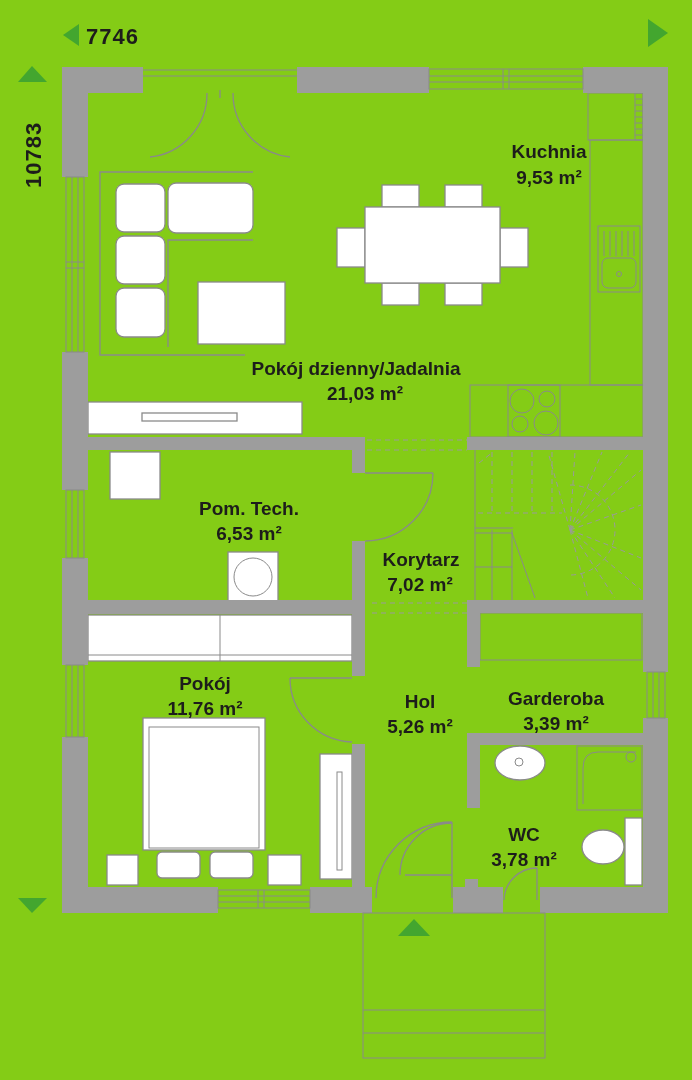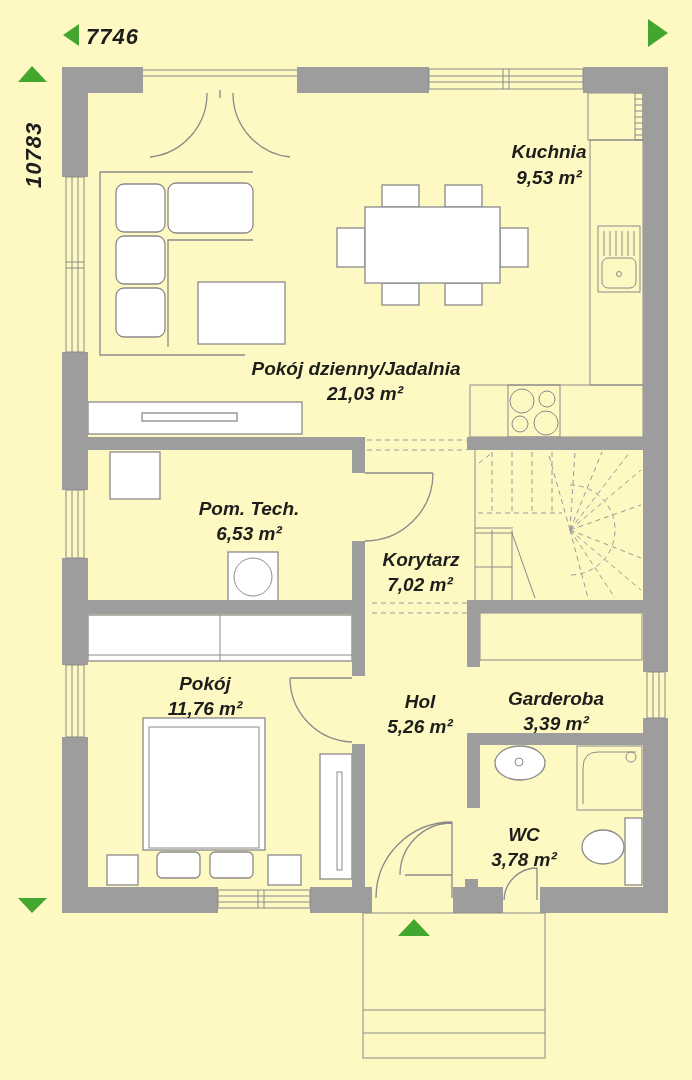--- a/index.html
+++ b/index.html
@@ -1,17 +1,17 @@
 <!DOCTYPE html>
 <html style="--wall: #9d9d9d; --green: #43a62f; --line: #8a8a8a; --text: #1d1d1b;"><head>
 <meta charset="utf-8">
 <style>
   html,body{margin:0;padding:0;background:#fff;}
-  .page{position:relative;width:692px;height:1080px;background:#fef9c3;overflow:hidden;
-        font-family:"Liberation Sans", sans-serif;font-style:italic;}
+  .page{position:relative;width:692px;height:1080px;background:#84cc16;overflow:hidden;
+        font-family:"Liberation Sans", sans-serif;}
   svg{display:block;}
   .wall{fill:var(--wall,#9d9d9d);stroke:none;}
   .ln{stroke:var(--line,#8a8a8a);fill:none;stroke-width:1.3;}
   .lnf{stroke:var(--line,#8a8a8a);fill:#fff;stroke-width:1.3;}
   .thin{stroke:var(--line,#8a8a8a);fill:none;stroke-width:1;}
   .dash{stroke:#9a9a9a;fill:none;stroke-width:1;stroke-dasharray:5 4;}
   .green{fill:var(--green,#43a62f);stroke:none;}
   text{fill:var(--text,#1d1d1b);font-weight:bold;font-size:19px;
        font-family:"Liberation Sans", sans-serif;}
   text.dim{font-size:22px;letter-spacing:1px;}

